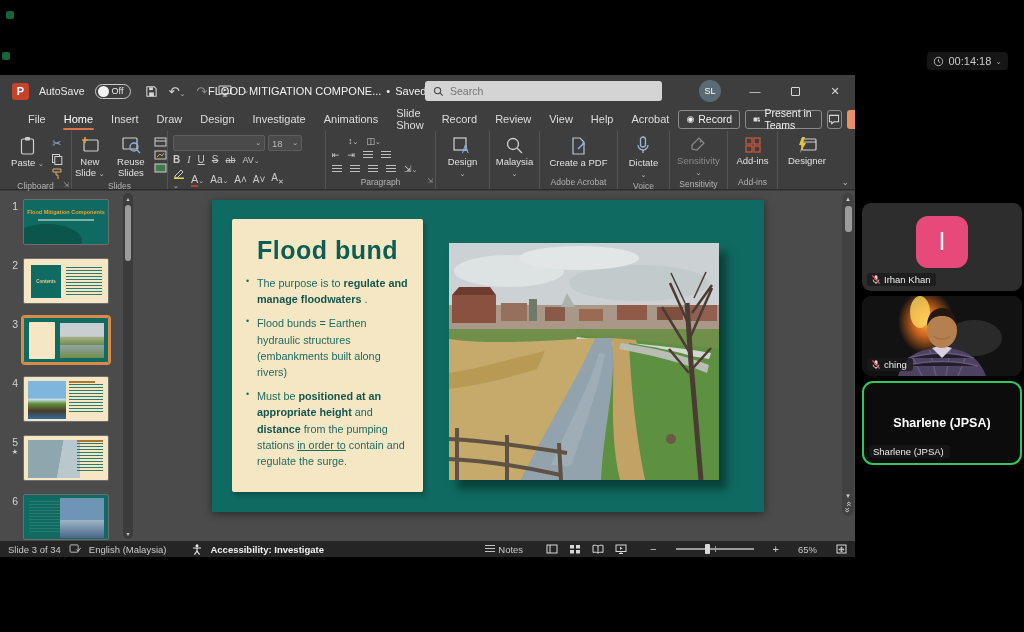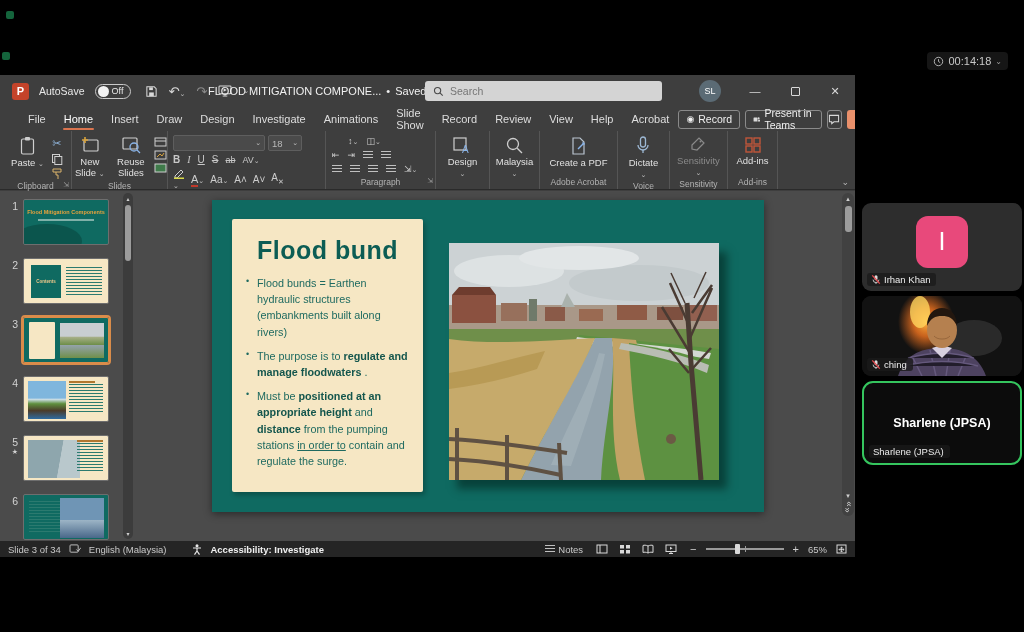--- a/index.html
+++ b/index.html
@@ -120,21 +120,21 @@
   .notesbar{position:absolute;left:134px;right:0;bottom:0;height:23px;background:#3a3a3a;border-top:1px solid #2d2d2d;
     display:flex;align-items:center}
   .notesbar .ph{font-size:10.5px;color:#bdbdbd;padding-left:9px}
   .notes-right{margin-left:auto;width:150px;height:100%;background:#474747}
   .notes-arrows{width:14px;height:100%;display:flex;flex-direction:column;align-items:center;justify-content:center;
     color:#cfcfcf;font-size:6px;gap:2px;background:#474747}
 
   .statusbar{position:absolute;left:0;bottom:0;right:0;height:16px;background:#252525;display:flex;align-items:center;
     font-size:9.5px;color:#c9c9c9;padding:0 8px;gap:8px}
   .statusbar .bold{font-weight:bold;color:#f0f0f0}
-  .sb-right{margin-left:auto;display:flex;align-items:center;gap:9px}
+  .sb-right{margin-left:auto;display:flex;align-items:center;gap:19px}
   .vicons{display:flex;align-items:center;gap:11px;margin:0 4px}
   .ztrack{width:78px;height:2px;background:#9a9a9a;position:relative}
   .ztick{position:absolute;left:50%;top:-2px;width:1px;height:6px;background:#9a9a9a}
   .zknob{position:absolute;left:38%;top:-4px;width:5px;height:10px;background:#d9d9d9;border-radius:1px}
   .zpm{font-size:11px;color:#d0d0d0}
 
   
   .panel{position:absolute;left:862px;top:203px;width:160px}
   .tile{position:relative;border-radius:9px;overflow:hidden;margin-bottom:5px}
   .t1{height:88px;background:#2d2d2d}
@@ -453,20 +453,30 @@
               <rect x="2" y="10" width="6" height="6" fill="none" stroke="#c0563a" stroke-width="1.4"></rect>
               <rect x="10" y="10" width="6" height="6" fill="none" stroke="#c0563a" stroke-width="1.4"></rect>
             </svg>
             <span>Add-ins</span>
           </div>
         </div>
         <div class="glabel">Add-ins</div>
       </div>
 
       <div class="grp" style="width:58px;border-right:none">
+        <div class="gbody">
+          <div class="bigbtn">
+            <svg width="22" height="18" viewBox="0 0 22 18">
+              <rect x="6" y="3" width="14" height="11" rx="1" fill="none" stroke="#cfcfcf" stroke-width="1.2"></rect>
+              <line x1="6" y1="6" x2="20" y2="6" stroke="#cfcfcf"></line>
+              <path d="M6 1l-3 8h3l-2 8 6-10H7l2-6z" fill="#e8c33a"></path>
+            </svg>
+            <span>Designer</span>
+          </div>
+        </div>
         <div class="glabel"></div>
       </div>
       <span class="collapse">⌄</span>
     </div>
 
     <div class="main">
 
       <div class="thumbpanel">
         <div style="padding-top:8px">
           <div class="trow">
@@ -518,22 +528,22 @@
           <span class="tthumb"></span>
           <span class="dn">▾</span>
         </div>
       </div>
 
       <div class="editor">
         <div class="slide">
           <div class="txtbox">
             <h1>Flood bund</h1>
             <ul>
+                <li><span>The purpose is to </span><span class="b">regulate and manage floodwaters</span><span> .</span></li>
                 <li><span>Flood bunds = Earthen hydraulic structures (embankments built along rivers)</span></li>
-                <li><span>The purpose is to </span><span class="b">regulate and manage floodwaters</span><span> .</span></li>
                 <li><span>Must be </span><span class="b">positioned at an appropriate height</span><span> and </span><span class="b">distance</span><span> from the pumping stations </span><span class="u">in order to</span><span> contain and regulate the surge.</span></li>
               </ul>
           </div>
           <div class="photo">
             <svg width="270" height="237" viewBox="0 0 270 237">
               <rect width="270" height="100" fill="#ccd2d4"></rect>
               <ellipse cx="60" cy="28" rx="55" ry="16" fill="#dde2e3"></ellipse>
               <ellipse cx="190" cy="40" rx="70" ry="18" fill="#c3cacc"></ellipse>
               <ellipse cx="130" cy="15" rx="60" ry="12" fill="#e2e6e7"></ellipse>
               <rect y="62" width="270" height="28" fill="#a99888"></rect>

